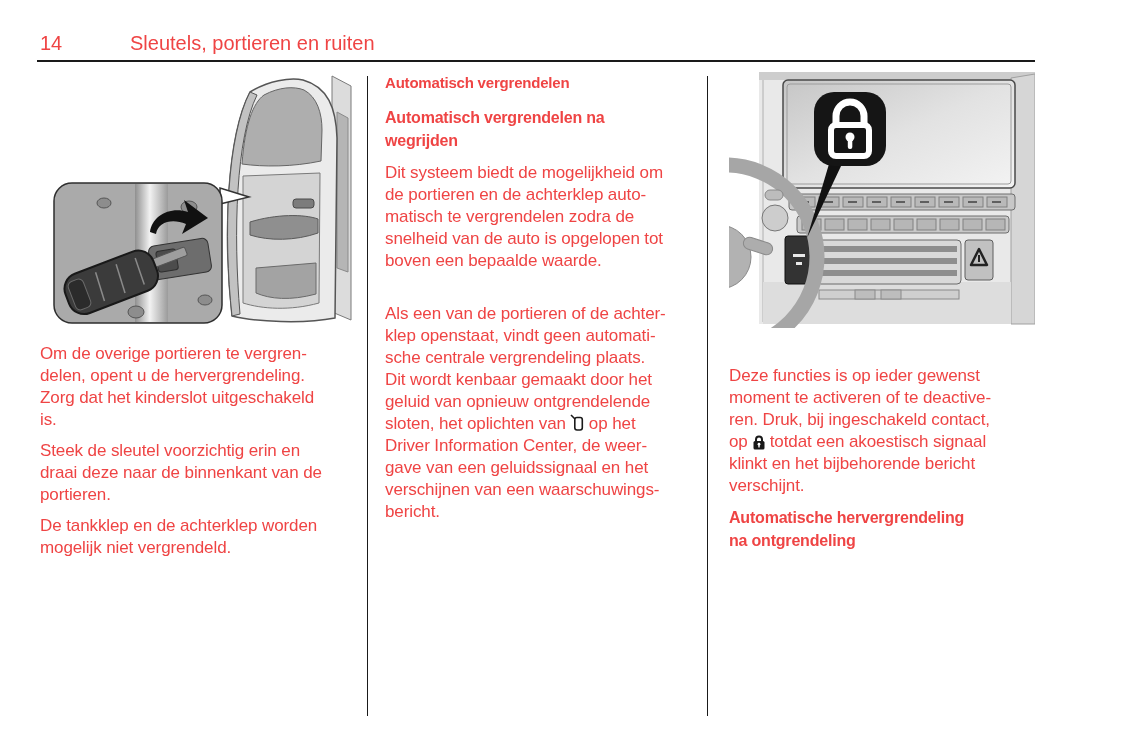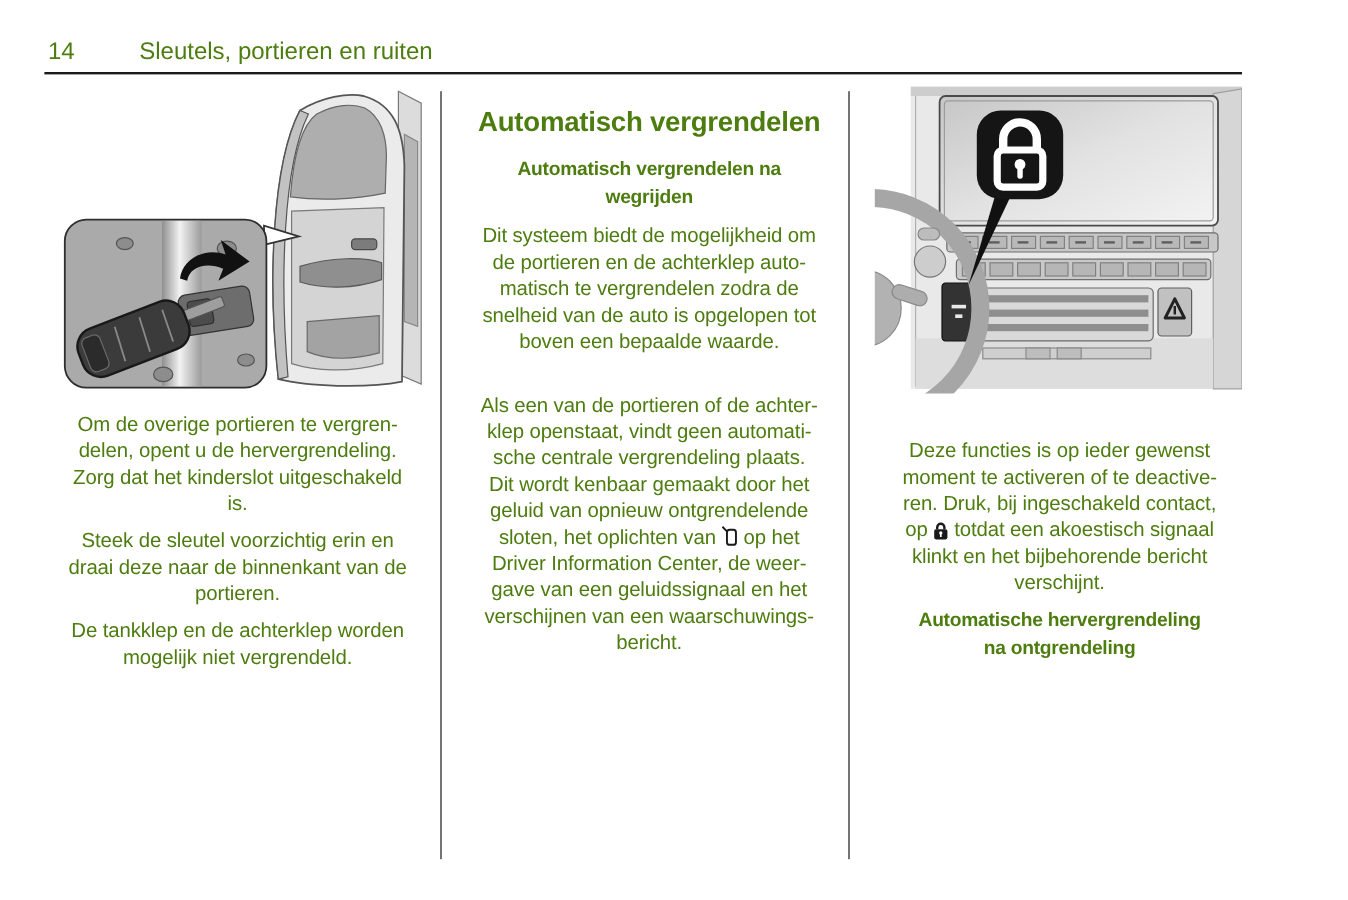--- a/index.html
+++ b/index.html
@@ -1,36 +1,35 @@
 <!DOCTYPE html>
 <html><head>
 <meta charset="utf-8">
 <style>
   html,body { margin:0; padding:0; background:#fff; }
   .page {
     position:relative; width:1123px; height:750px; background:#ffffff;
-    font-family:"Liberation Sans","DejaVu Sans",sans-serif; color:#4d7c0f;
+    font-family:"Liberation Sans","DejaVu Sans",sans-serif; color:#ef4444;
     overflow:hidden;
-    text-align:center;
   }
   .pagenum { position:absolute; left:40px; top:32px; font-size:20px; }
-  .chapter { position:absolute; left:116px; top:32px; font-size:20px; }
+  .chapter { position:absolute; left:130px; top:32px; font-size:20px; }
   .rule { position:absolute; left:37px; top:60px; width:998px; height:2px; background:#1a1a1a; }
   .divider { position:absolute; top:76px; height:640px; width:1px; background:#1a1a1a; }
   .d1 { left:367px; } .d2 { left:707px; }
   .col { position:absolute; top:72px; }
   .col1 { left:40px;  width:316px; }
   .col2 { left:385px; width:312px; }
   .col3 { left:729px; width:308px; }
   .col p {
     margin:0 0 9px; font-size:17px; line-height:22px;
     white-space:pre-line; letter-spacing:-0.1px;
   }
   h1 {
-    font-size:23px; font-weight:600; margin:16px 0 15px;
+    font-size:15px; font-weight:600; margin:2px 0 15px;
     letter-spacing:-0.2px; white-space:pre-line;
   }
   h2 {
     font-size:16px; font-weight:600; line-height:23px; margin:0 0 10px;
     letter-spacing:-0.2px; white-space:pre-line;
   }
   .col3 h2 { margin-top:2px; }
   figure.illu { margin:0 0 15px; height:256px; }
   figure.illu svg { display:block; }
   .inline-icon { display:inline-block; vertical-align:-3px; margin:0 4px; line-height:0; }

